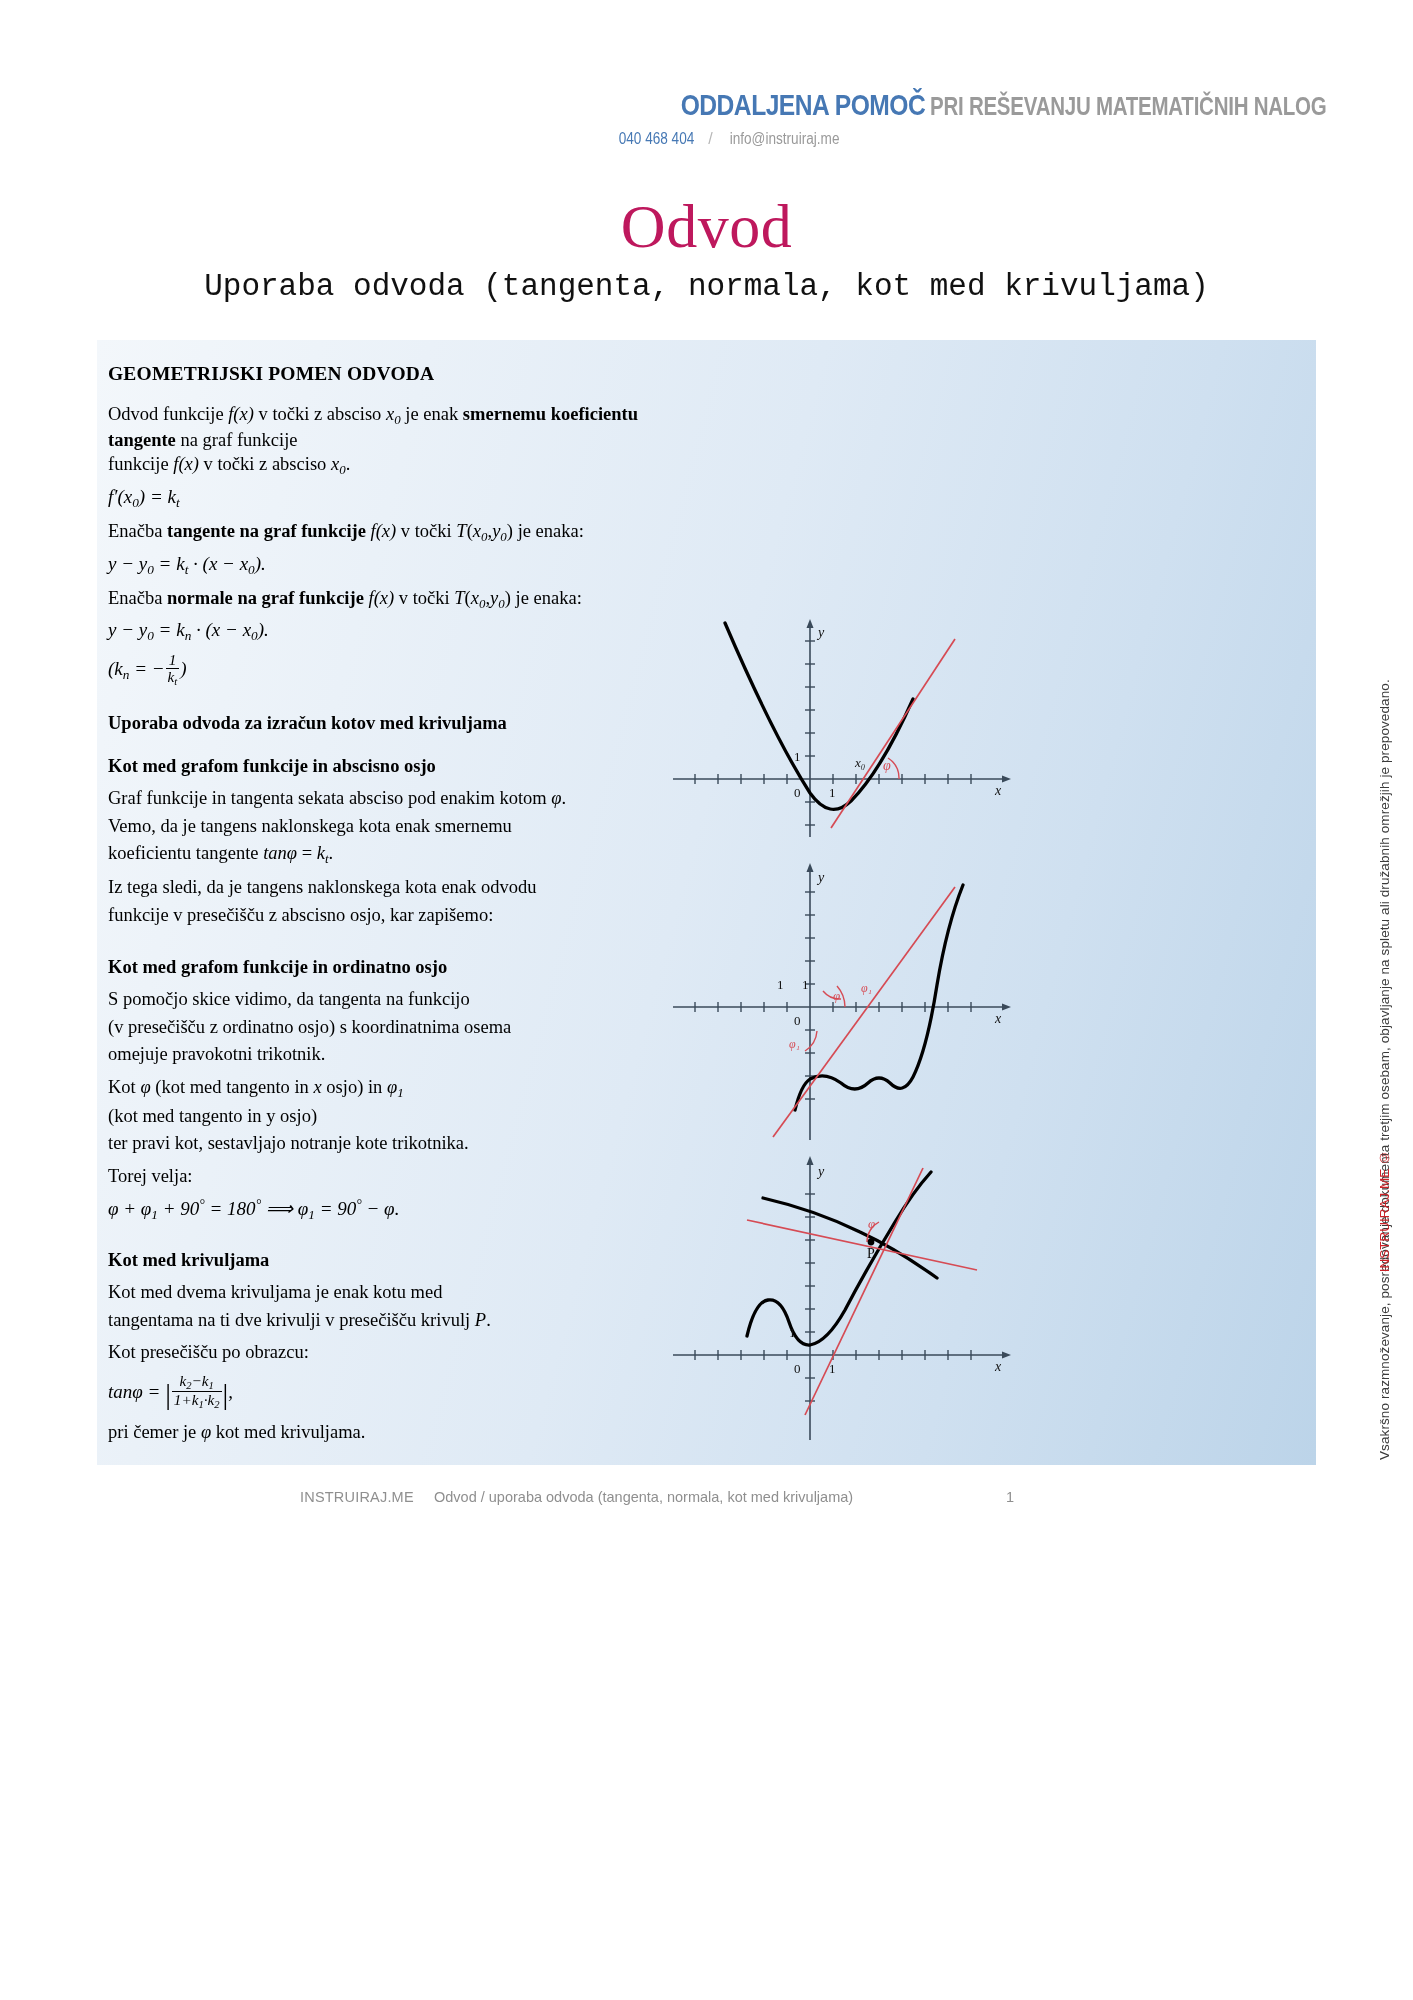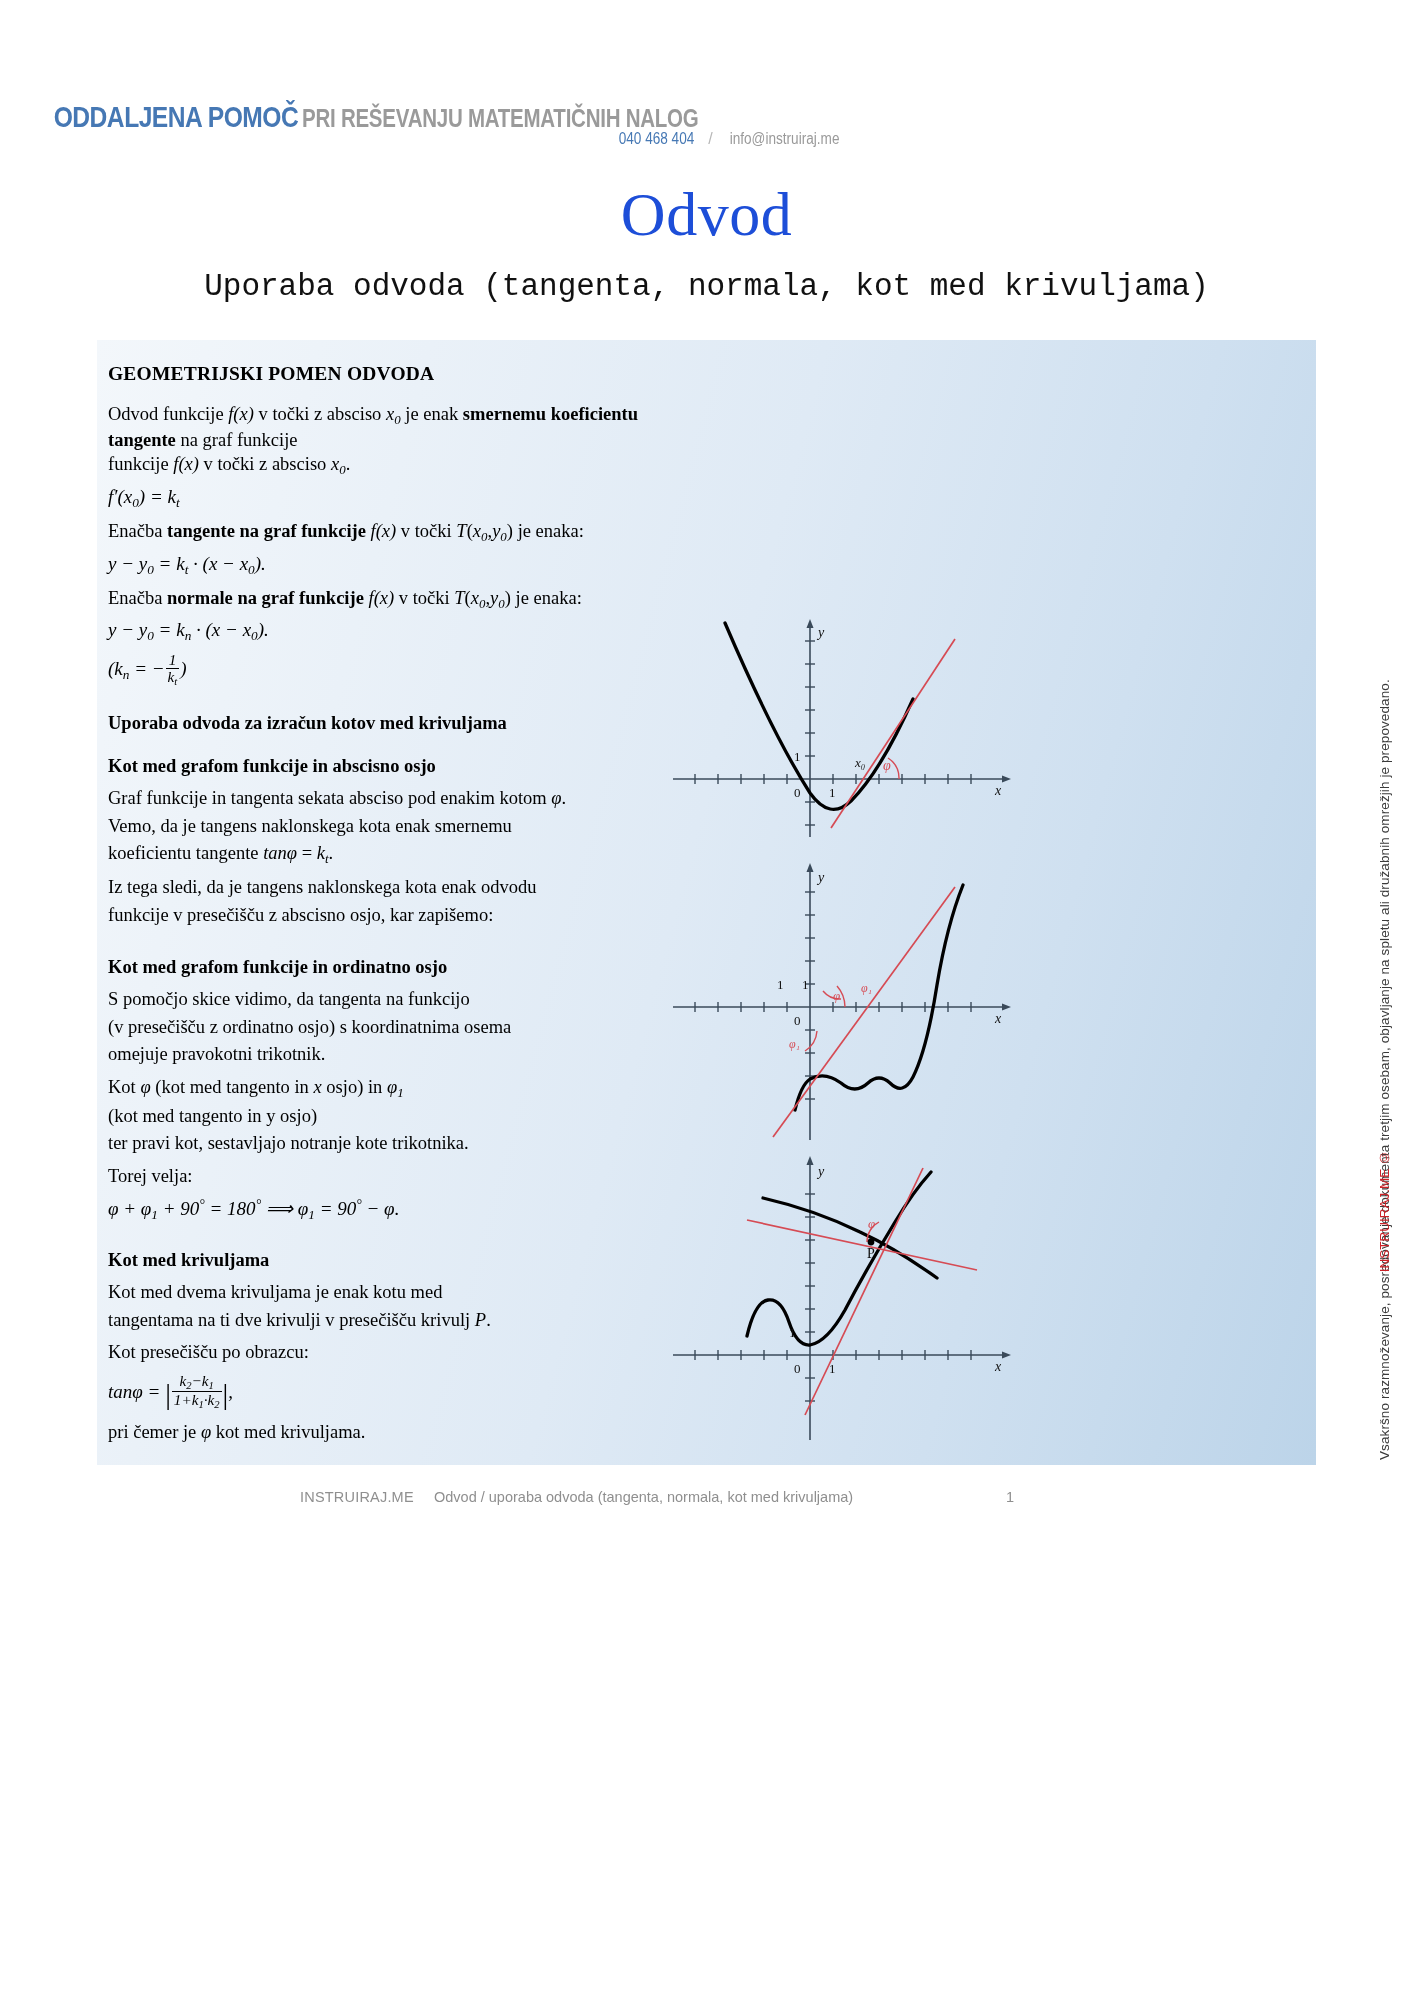--- a/index.html
+++ b/index.html
@@ -14,23 +14,22 @@
     font-family: "Liberation Serif", serif;
     overflow: hidden;
   }
 
   
   .brand-bar {
     position: absolute;
     top: 88px;
     left: 0;
     width: 1413px;
-    text-align: left;
+    text-align: right;
     white-space: nowrap;
-    margin-top: 12px;
   }
   .brand-strong {
     font-family: "Liberation Sans", sans-serif;
     font-weight: bold;
     font-size: 30px;
     letter-spacing: -0.6px;
     color: #4678b4;
     transform: scaleX(0.82);
     display: inline-block;
     transform-origin: right center;
@@ -57,27 +56,27 @@
     font-size: 16px;
     padding-left: 24px;
   }
   .contact-phone { color: #4678b4; transform: scaleX(0.85); display:inline-block; }
   .contact-sep   { color: #b9b9b9; margin: 0 7px; }
   .contact-mail  { color: #9a9a9a; transform: scaleX(0.85); display:inline-block; }
 
   
   .doc-title {
     position: absolute;
-    top: 179px;
+    top: 191px;
     left: 0;
     width: 1413px;
     text-align: center;
     font-family: "Liberation Serif", serif;
     font-size: 62px;
-    color: #1d4ed8;
+    color: #be185d;
     letter-spacing: 0.5px;
   }
   .doc-subtitle {
     position: absolute;
     top: 269px;
     left: 0;
     width: 1413px;
     text-align: center;
     font-family: Liberation Mono, monospace;
     font-size: 31px;

